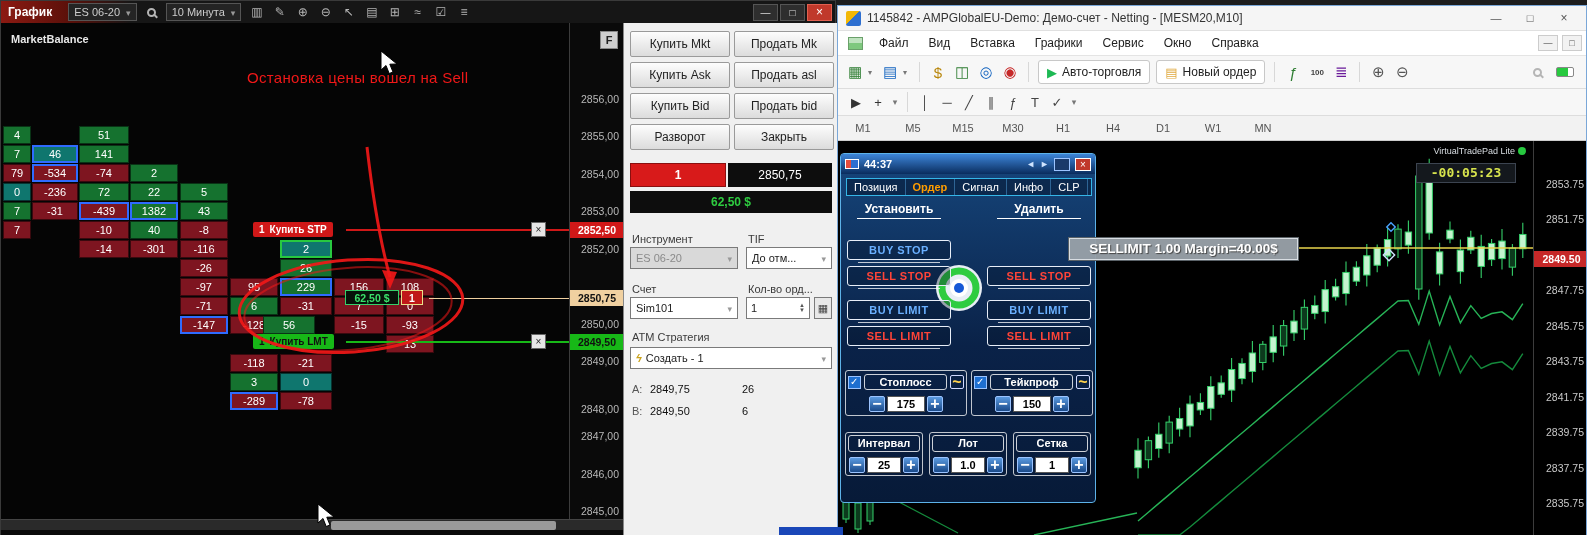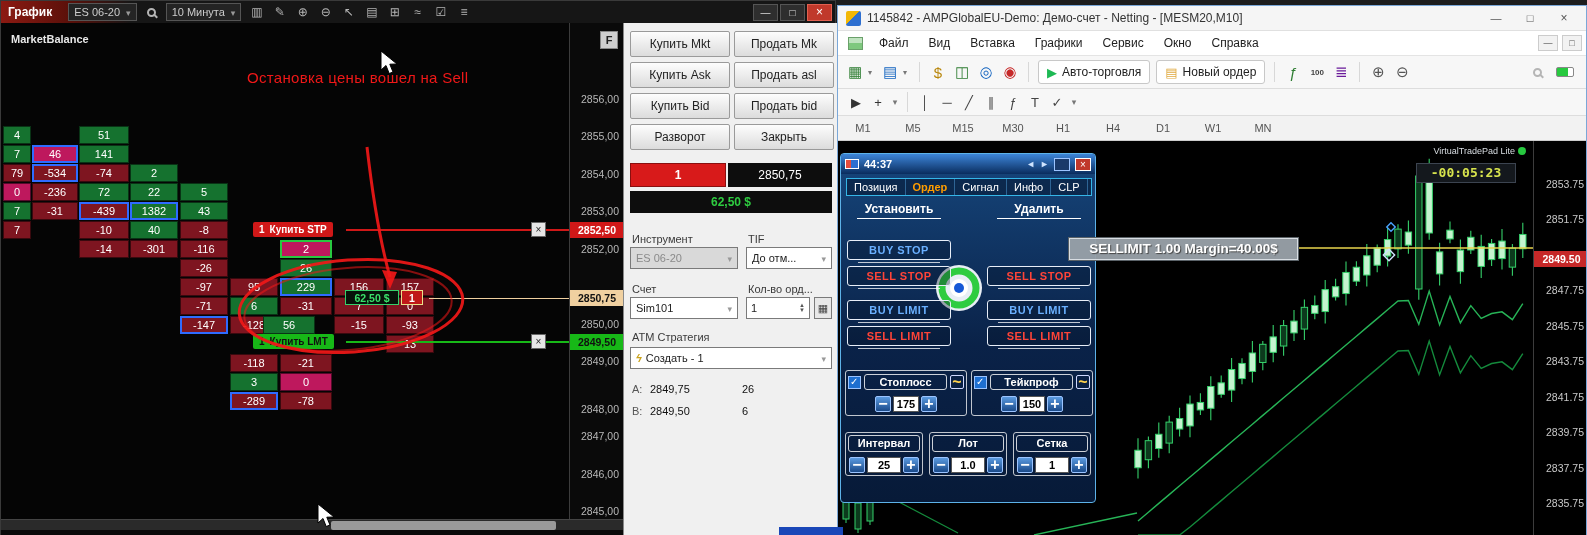--- a/index.html
+++ b/index.html
@@ -20,21 +20,21 @@
 .winbtns{margin-left:auto;display:flex;gap:2px}
 .winbtn{width:25px;height:17px;display:flex;align-items:center;justify-content:center;background:#2e2e2e;border:1px solid #555;color:#ddd;font-size:10px}
 .winbtn.close{background:#c0392b;border-color:#e06050;color:#fff}
 .ic-min::after{content:"—"}.ic-max::after{content:"□"}.ic-x::after{content:"×";font-size:12px}
 .nt-body{position:relative;height:496px}
 #nt-chart{position:absolute;left:0;top:0;width:568px;height:496px;background:#050505;overflow:hidden}
 .mb-label{position:absolute;left:10px;top:10px;color:#e8e8e8;font-size:11px;font-weight:bold;z-index:2}
 .cell{position:absolute;height:18px;font-size:11px;color:#fff;display:flex;align-items:center;justify-content:center;border:1px solid rgba(0,0,0,.55);z-index:1}
 .cell.g{background:var(--cell-green,#15722f)}
 .cell.r{background:var(--cell-red,#7e1520)}
-.cell.d{background:#be185d}
+.cell.d{background:#0f766e}
 .cell.hb{border:2px solid var(--highlight-blue,#2f6bff)}
 .cell.hg{border:2px solid #28c940}
 .tagline{position:absolute;height:2px;z-index:2}
 .l-red{background:var(--stp-red,#d01818)}
 .l-tan{background:var(--marker-tan,#f0d0a0);height:1px}
 .l-grn{background:var(--lmt-green,#17b817)}
 .c-tag{position:absolute;height:15px;display:flex;align-items:center;gap:5px;padding:0 6px;font-size:10px;font-weight:bold;z-index:2;border-radius:2px}
 .c-tag.stp{background:var(--stp-red,#d01818);color:#fff}
 .c-tag.lmt{background:var(--lmt-green,#17b817);color:#111}
 .xbox{position:absolute;width:15px;height:15px;background:#e6e6e6;border:1px solid #666;color:#222;font-size:10px;text-align:center;line-height:13px;z-index:2}
@@ -136,21 +136,21 @@
 .v-group{position:absolute;width:122px;height:46px;border:1px solid rgba(255,255,255,.75);border-radius:3px;padding:2px}
 .v-grow{display:flex;align-items:center;gap:3px;height:18px}
 .v-cb{width:13px;height:13px;background:#1e6fd0;border:1px solid #9cc4ff;position:relative;flex:none}
 .v-cb::after{content:"✓";color:#fff;font-size:10px;position:absolute;left:1px;top:-1px}
 .v-lblbox{flex:1;border:1px solid rgba(255,255,255,.8);color:#fff;font-size:11px;font-weight:bold;text-align:center;border-radius:3px;line-height:14px}
 .v-wave{width:14px;height:14px;border:1px solid #cfd8ff;color:#ffd24d;font-weight:bold;text-align:center;line-height:11px;border-radius:2px;flex:none}
 .v-wave::after{content:"~"}
 .v-step{display:flex;justify-content:center;gap:2px;margin-top:5px}
 .st-m,.st-p{width:16px;height:16px;background:linear-gradient(#5a9ae0,#1a4a8a);border:1px solid #9cc4ff;color:#fff;text-align:center;line-height:13px;font-weight:bold;border-radius:2px}
 .st-m::after{content:"−"}.st-p::after{content:"+"}
-.st-v{width:26px;height:16px;background:#fff;color:#000;font-size:11px;font-weight:bold;text-align:center;line-height:15px;border:1px solid #555}
+.st-v{width:38px;height:16px;background:#fff;color:#000;font-size:11px;font-weight:bold;text-align:center;line-height:15px;border:1px solid #555}
 .v-group.small{width:78px;height:44px}
 .v-group.small .st-v{width:34px}
 .v-glab{display:block;border:1px solid rgba(255,255,255,.8);border-radius:3px;color:#fff;font-size:11px;font-weight:bold;text-align:center;line-height:15px}
 .v-footer{position:absolute;left:1px;top:328px;width:252px;height:20px;background:rgba(3,16,36,.6);border-top:1px solid #3a6ea5;color:#8fd6ff;font-size:10px;text-align:center;line-height:19px;border-radius:0 0 3px 3px}
 .taskbar-frag{position:absolute;left:779px;top:527px;width:64px;height:8px;background:#1a47b8;z-index:30}
 </style>
 </head>
 <body>
 
 <div id="stage">
@@ -215,21 +215,21 @@
             <div class="cell r" style="left: 78px; top: 217px; width: 50px;">-14</div>
             <div class="cell r" style="left: 129px; top: 217px; width: 48px;">-301</div>
             <div class="cell r" style="left: 179px; top: 217px; width: 48px;">-116</div>
             <div class="cell d hg" style="left: 279px; top: 217px; width: 52px;">2</div>
             <div class="cell r" style="left: 179px; top: 236px; width: 48px;">-26</div>
             <div class="cell g" style="left: 279px; top: 236px; width: 52px;">26</div>
             <div class="cell r" style="left: 179px; top: 255px; width: 48px;">-97</div>
             <div class="cell r" style="left: 229px; top: 255px; width: 48px;">95</div>
             <div class="cell g hb" style="left: 279px; top: 255px; width: 52px;">229</div>
             <div class="cell r" style="left: 333px; top: 255px; width: 50px;">156</div>
-            <div class="cell r" style="left: 385px; top: 255px; width: 48px;">157</div>
+            <div class="cell r" style="left: 385px; top: 255px; width: 48px;">108</div>
             <div class="cell r" style="left: 179px; top: 274px; width: 48px;">-71</div>
             <div class="cell g" style="left: 229px; top: 274px; width: 48px;">6</div>
             <div class="cell r" style="left: 279px; top: 274px; width: 52px;">-31</div>
             <div class="cell r" style="left: 333px; top: 274px; width: 50px;">7</div>
             <div class="cell r" style="left: 385px; top: 274px; width: 48px;">0</div>
             <div class="cell r hb" style="left: 179px; top: 293px; width: 48px;">-147</div>
             <div class="cell r" style="left: 229px; top: 293px; width: 48px;">-128</div>
             <div class="cell g" style="left: 262px; top: 293px; width: 52px;">56</div>
             <div class="cell r" style="left: 333px; top: 293px; width: 50px;">-15</div>
             <div class="cell r" style="left: 385px; top: 293px; width: 48px;">-93</div>

